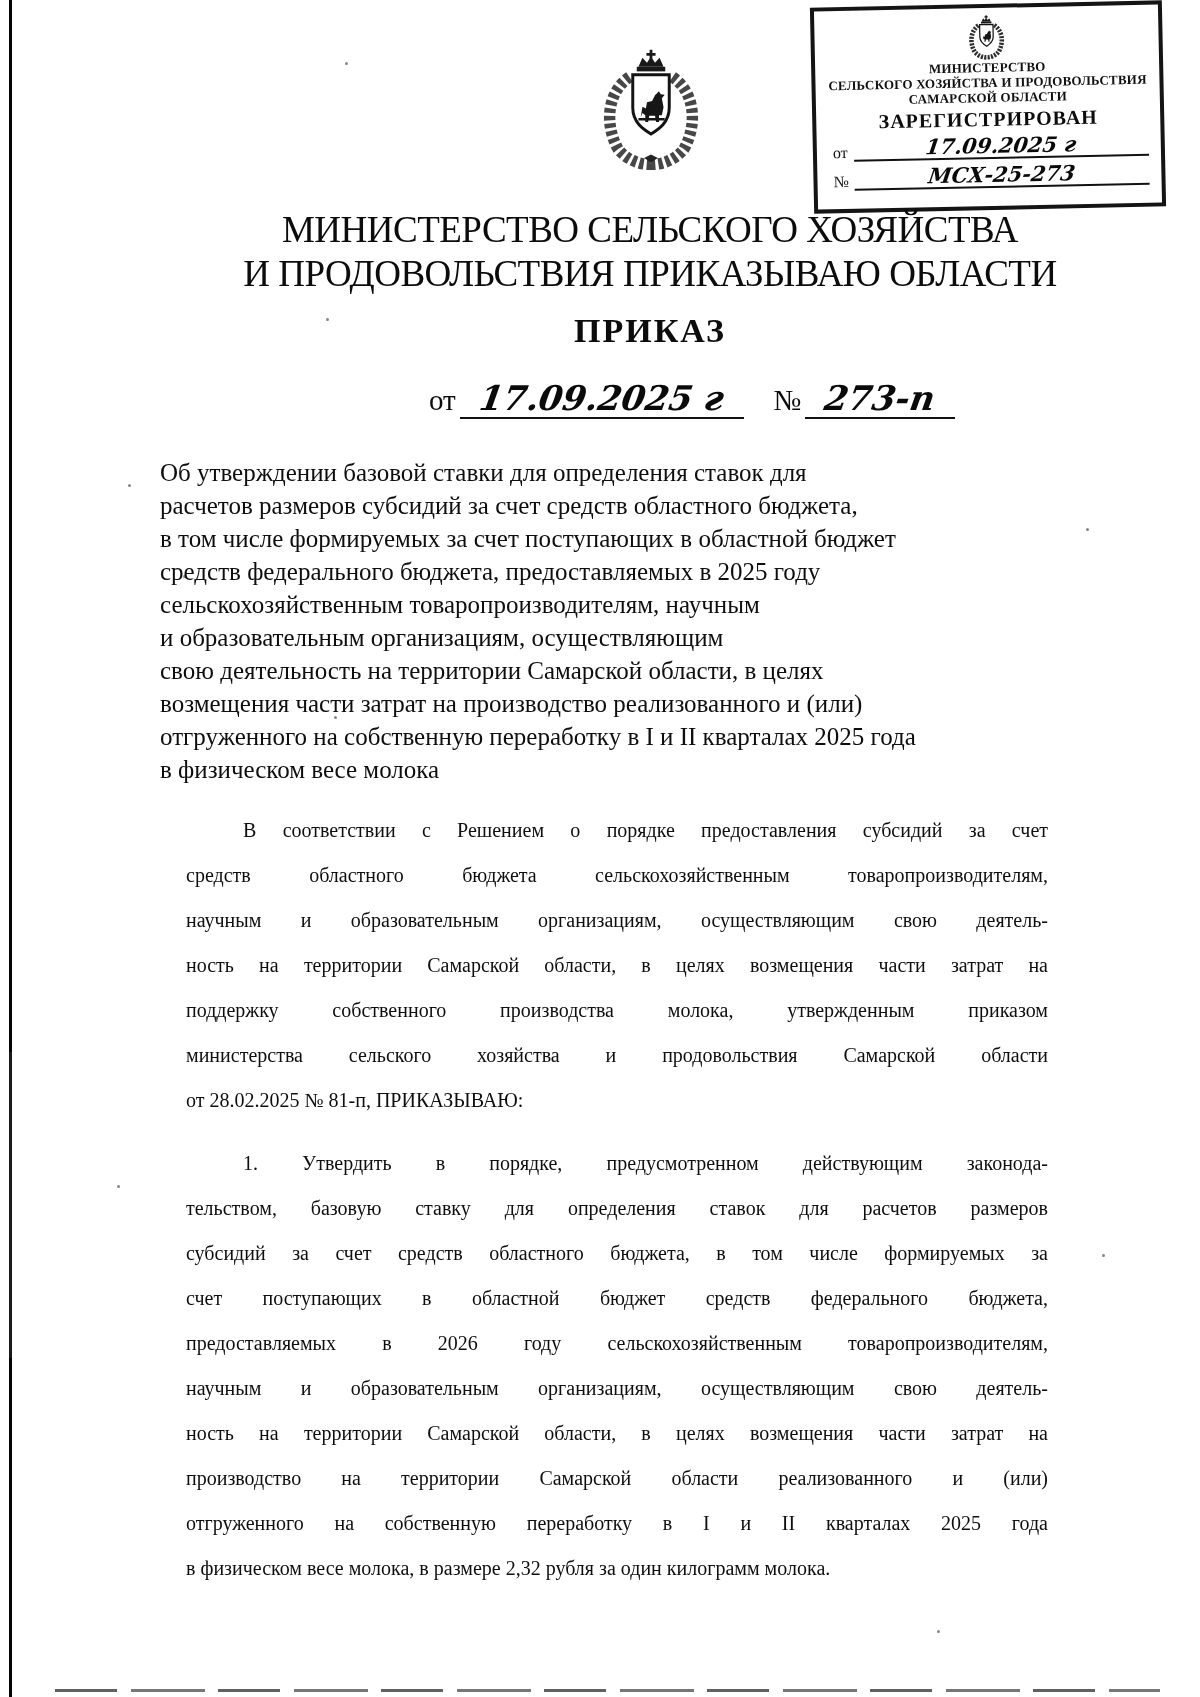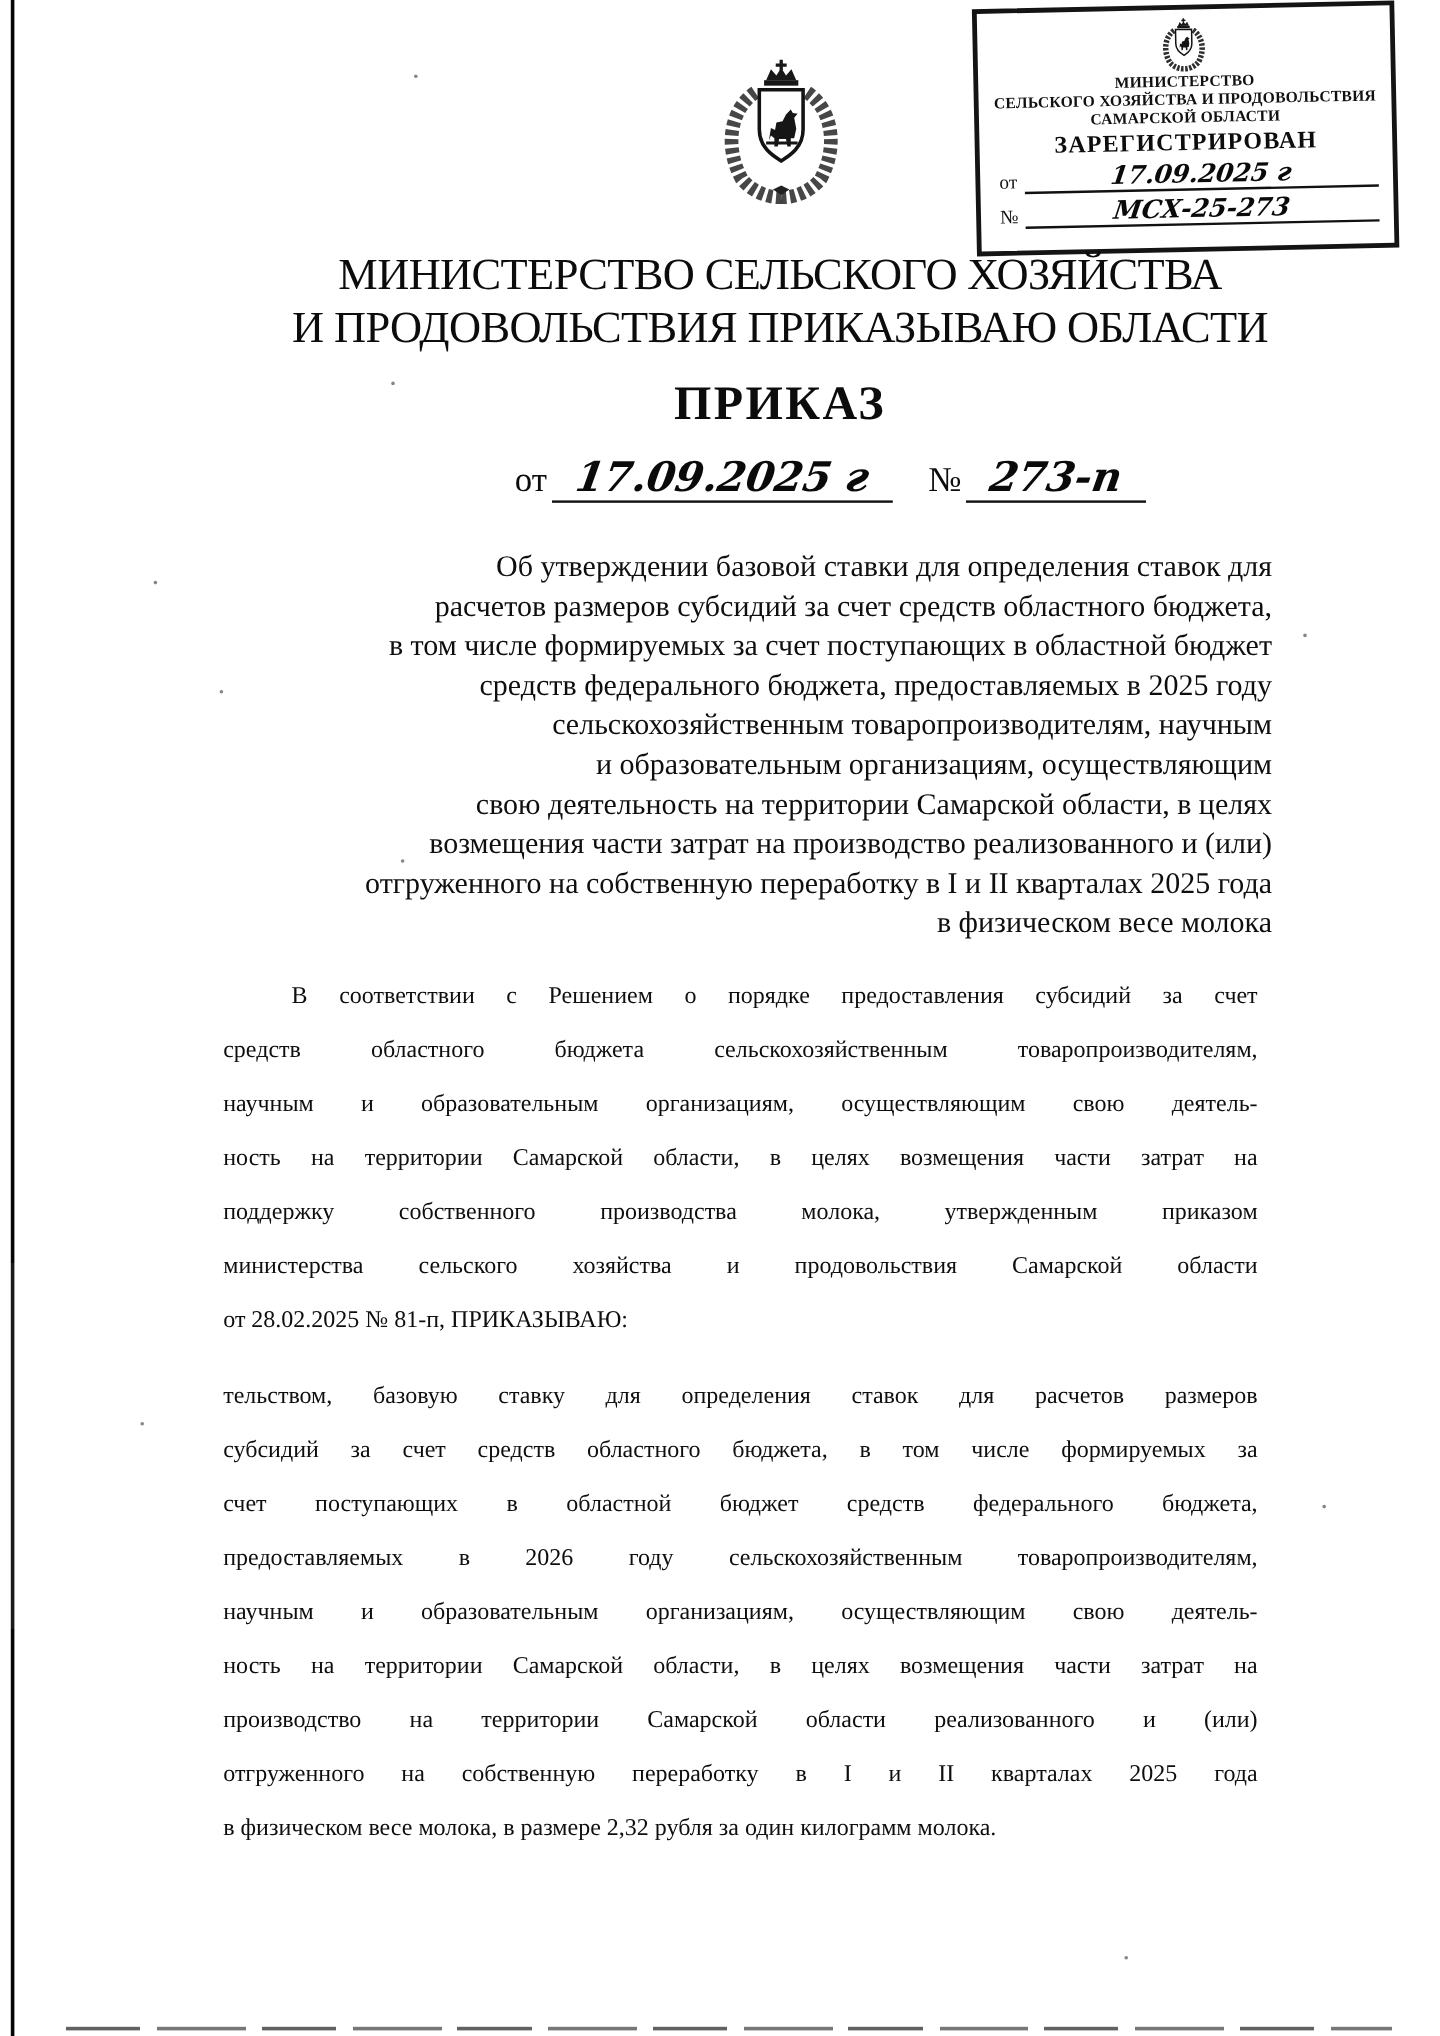--- a/index.html
+++ b/index.html
@@ -58,36 +58,36 @@
   .emblem-large { position:absolute; left:594px; top:46px; width:114px; height:126px; }
 
   
   .head-block {
     position:absolute; left:150px; top:208px; width:1000px;
     text-align:center; font-weight:normal; color:#0c0c0c;
   }
   .head-line { font-size:37px; line-height:44px; letter-spacing:-0.5px; }
   .doc-type {
     position:absolute; left:150px; top:312px; width:1000px;
-    text-align:center; font-weight:bold; font-size:40px; letter-spacing:2px; color:#0c0c0c;
+    text-align:center; font-weight:bold; font-size:34px; letter-spacing:2px; color:#0c0c0c;
   }
   .date-line {
     position:absolute; left:90px; top:378px; width:1200px;
     text-align:center; font-size:29px; color:#0c0c0c;
   }
   .date-line .dl-lbl { padding:0 4px; }
   .date-line .dl-val {
     border-bottom:2px solid #111; padding:0 20px 0;
     font-size:34px;
   }
   .date-line .dl-gap { display:inline-block; width:26px; }
 
   
   .subject { position:absolute; left:160px; top:456px; width:900px; font-size:25px; color:#0e0e0e; }
-  .sline { text-align:right; line-height:33px; }
+  .sline { text-align:left; line-height:33px; }
 
   
   .body-text { position:absolute; left:186px; top:808px; width:862px; font-size:20px; color:#0e0e0e; }
   .bline { line-height:45px; height:45px; text-align:justify; text-align-last:justify; }
   .bline.pend  { text-align-last:left; }
   .bline.indent { text-indent:57px; }
   .para2 { margin-top:18px; }
 </style>
 </head>
 <body>
@@ -171,20 +171,21 @@
     <div class="para1">
         <div class="bline indent">В соответствии с Решением о порядке предоставления субсидий за счет</div>
         <div class="bline">средств областного бюджета сельскохозяйственным товаропроизводителям,</div>
         <div class="bline">научным и образовательным организациям, осуществляющим свою деятель-</div>
         <div class="bline">ность на территории Самарской области, в целях возмещения части затрат на</div>
         <div class="bline">поддержку собственного производства молока, утвержденным приказом</div>
         <div class="bline">министерства сельского хозяйства и продовольствия Самарской области</div>
         <div class="bline pend">от 28.02.2025 № 81-п, ПРИКАЗЫВАЮ:</div>
       </div>
     <div class="para2">
+        <div class="bline indent">1. Утвердить в порядке, предусмотренном действующим законода-</div>
         <div class="bline">тельством, базовую ставку для определения ставок для расчетов размеров</div>
         <div class="bline">субсидий за счет средств областного бюджета, в том числе формируемых за</div>
         <div class="bline">счет поступающих в областной бюджет средств федерального бюджета,</div>
         <div class="bline">предоставляемых в 2026 году сельскохозяйственным товаропроизводителям,</div>
         <div class="bline">научным и образовательным организациям, осуществляющим свою деятель-</div>
         <div class="bline">ность на территории Самарской области, в целях возмещения части затрат на</div>
         <div class="bline">производство на территории Самарской области реализованного и (или)</div>
         <div class="bline">отгруженного на собственную переработку в I и II кварталах 2025 года</div>
         <div class="bline pend">в физическом весе молока, в размере 2,32 рубля за один килограмм молока.</div>
       </div>

